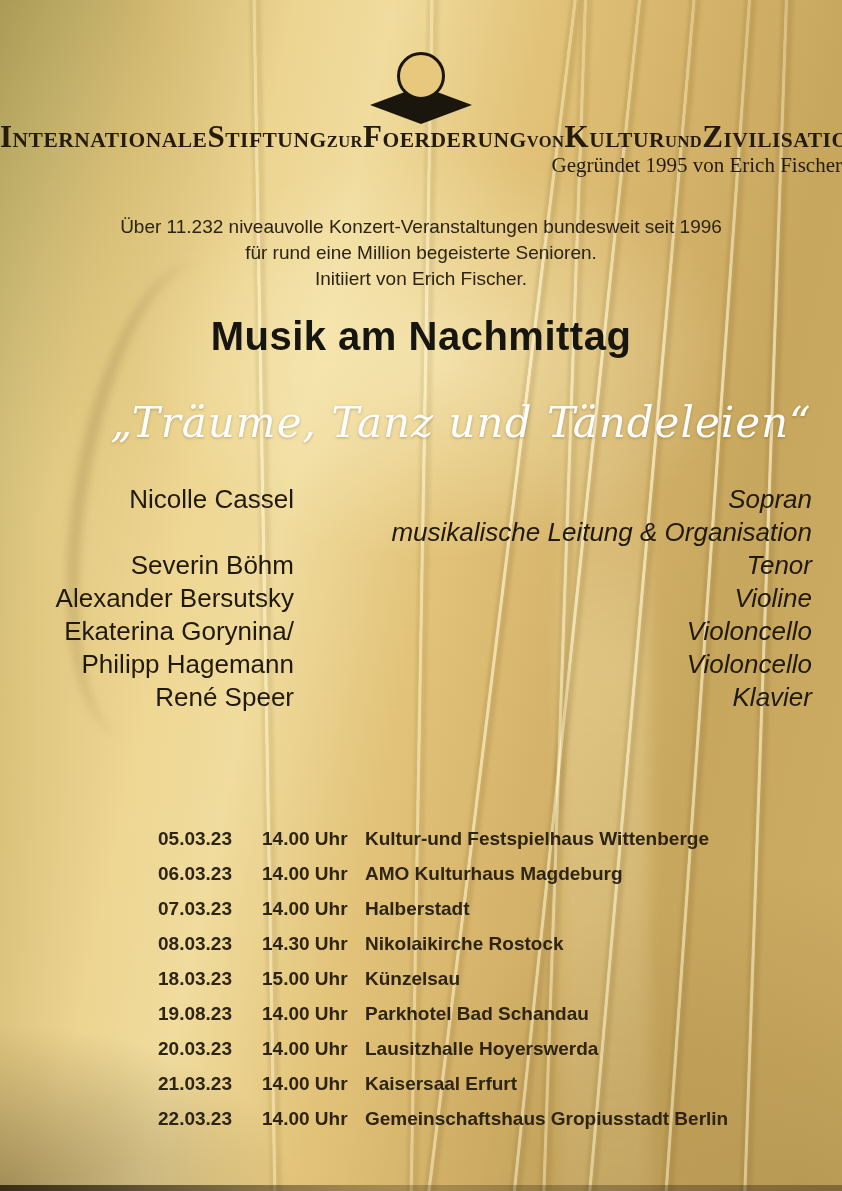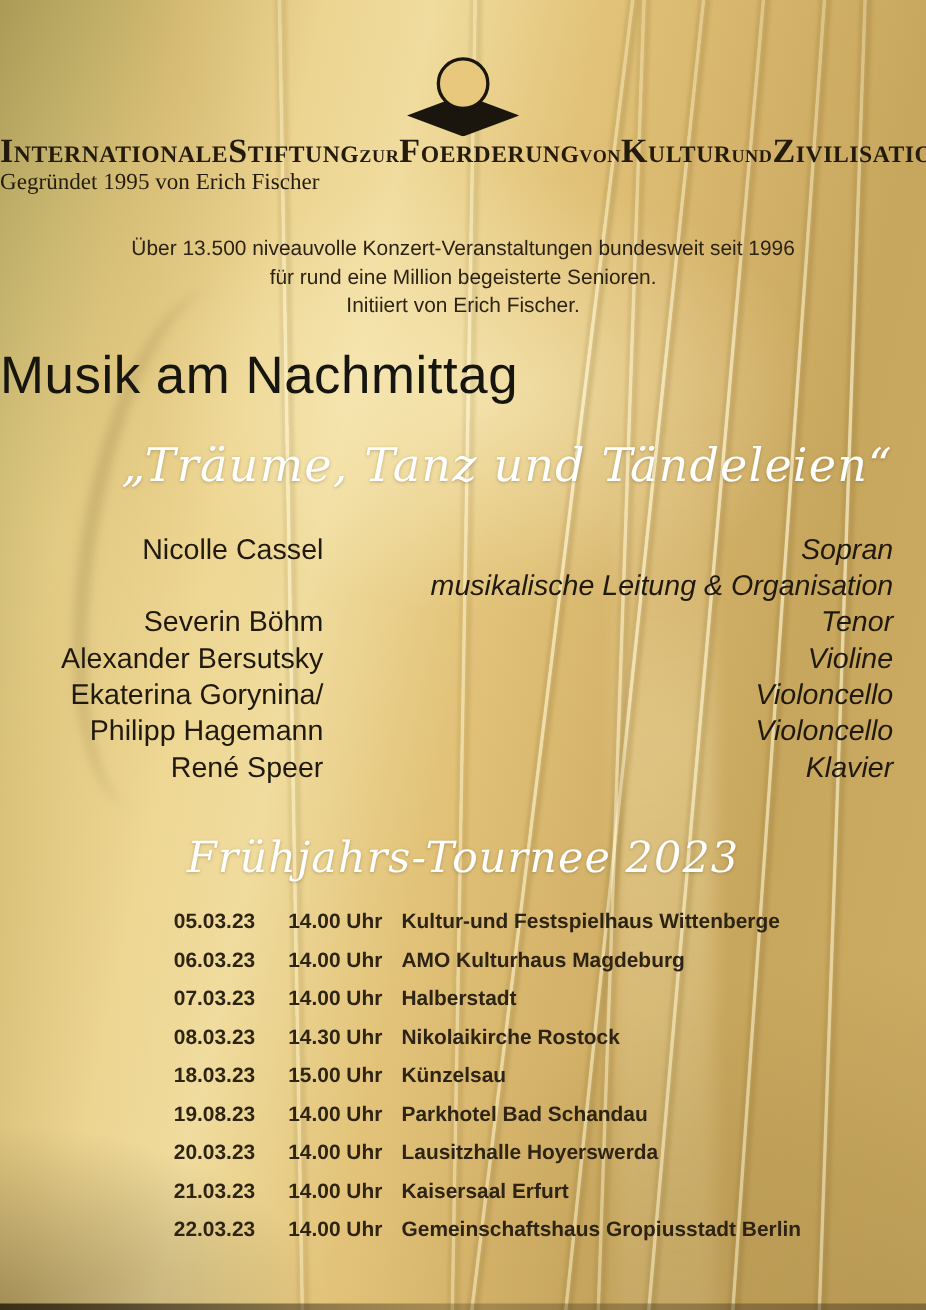--- a/index.html
+++ b/index.html
@@ -67,33 +67,33 @@
     margin:0;text-align:center;
     font-family:"Liberation Serif", serif;
     font-weight:bold;color:#241b0d;
     letter-spacing:.5px;white-space:nowrap;
   }
   .seg-big{font-size:31px;}
   .seg-small{font-size:21.5px;}
   .seg-tiny{font-size:16.5px;}
   .founded-line{
     position:absolute;top:153px;left:0;width:100%;
-    text-align:left;
+    text-align:right;
     font-family:"Liberation Serif", serif;
     font-size:21px;color:#241b0d;
   }
   .stats{
     position:absolute;top:195px;left:0;width:100%;
     text-align:center;font-size:19px;line-height:26px;color:#2c2314;
   }
   
   .event-title{
     position:absolute;top:314px;left:0;width:100%;margin:0;
-    font-weight:normal;
-    font-size:48px;letter-spacing:.5px;color:#17150f;
+    text-align:center;font-weight:bold;
+    font-size:40px;letter-spacing:.5px;color:#17150f;
   }
   .script{
     font-family:"DejaVu Serif", serif;
     font-style:italic;color:#ffffff;
     text-shadow:0 1px 3px rgba(90,70,25,0.35);
     letter-spacing:1px;
   }
   .event-subtitle{
     position:absolute;top:398px;left:0;width:100%;
     text-align:center;font-size:42px;padding-left:40px;
@@ -144,21 +144,21 @@
     <div class="logo-circle"></div>
   </div>
 
   <h1 class="foundation-name">
     <span class="seg-big">I</span><span class="seg-small">NTERNATIONALE</span><span class="seg-big">S</span><span class="seg-small">TIFTUNG</span><span class="seg-tiny">ZUR</span><span class="seg-big">F</span><span class="seg-small">OERDERUNG</span><span class="seg-tiny">VON</span><span class="seg-big">K</span><span class="seg-small">ULTUR</span><span class="seg-tiny">UND</span><span class="seg-big">Z</span><span class="seg-small">IVILISATION</span>
   </h1>
 
   <div class="founded-line">Gegründet 1995 von Erich Fischer</div>
 
   <p class="stats">
-    <span>Über 13.500 niveauvolle Konzert-Veranstaltungen bundesweit seit 1996</span><br>
+    <span>Über 11.232 niveauvolle Konzert-Veranstaltungen bundesweit seit 1996</span><br>
     <span>für rund eine Million begeisterte Senioren.</span><br>
     <span>Initiiert von Erich Fischer.</span>
   </p>
 
   <h2 class="event-title">Musik am Nachmittag</h2>
   <div class="event-subtitle script">„Träume, Tanz und Tändeleien“</div>
 
   <div class="performers">
     <div class="p-row">
       <span class="p-name">Nicolle Cassel</span>
@@ -183,21 +183,20 @@
     <div class="p-row">
       <span class="p-name">Philipp Hagemann</span>
       <span class="p-role">Violoncello</span>
     </div>
     <div class="p-row">
       <span class="p-name">René Speer</span>
       <span class="p-role">Klavier</span>
     </div>
   </div>
 
-  <div class="tour-title script">Frühjahrs-Tournee 2023</div>
 
   <div class="schedule">
     <div class="t-row">
       <span class="t-date">05.03.23</span>
       <span class="t-time">14.00 Uhr</span>
       <span class="t-venue">Kultur-und Festspielhaus Wittenberge</span>
     </div>
     <div class="t-row">
       <span class="t-date">06.03.23</span>
       <span class="t-time">14.00 Uhr</span>

